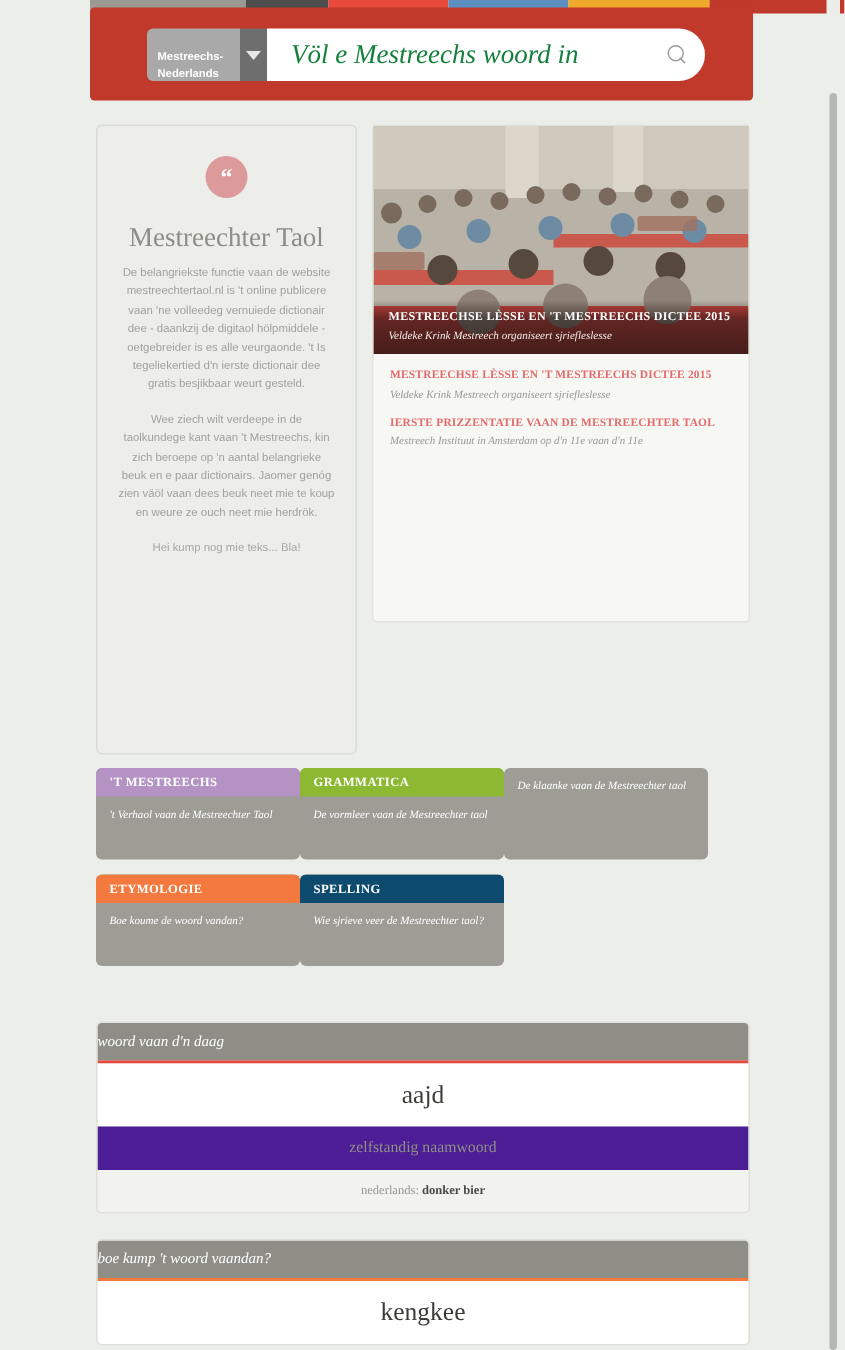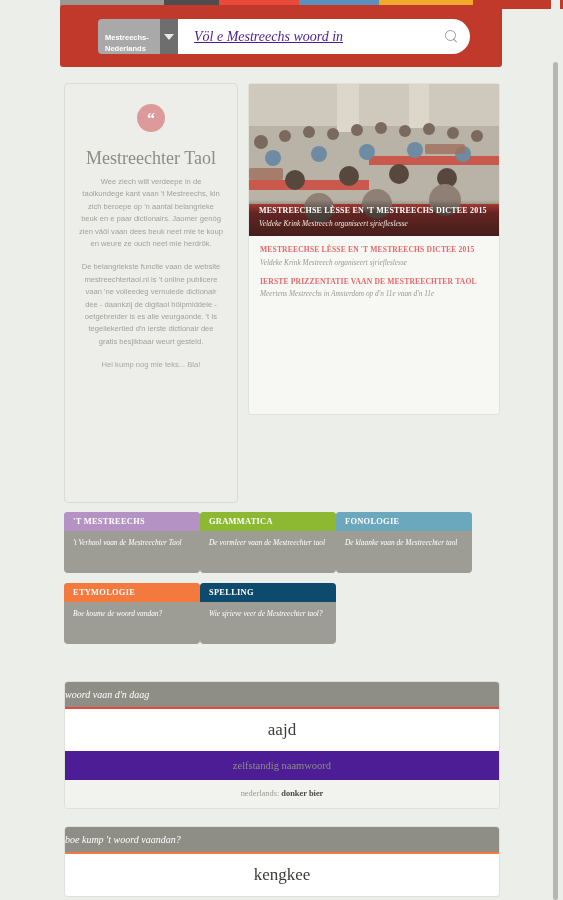--- a/index.html
+++ b/index.html
@@ -36,23 +36,22 @@
   }
   .caret-tri {
     width: 0; height: 0; border-left: 5px solid transparent;
     border-right: 5px solid transparent; border-top: 6px solid #e8e8e8;
   }
   .searchbox {
     flex: 1; background: #ffffff; border-radius: 0 18px 18px 0;
     display: flex; align-items: center; padding: 0 12px 0 16px;
   }
   .searchbox .ph {
-    flex: 1; color: #4c1d95; font-size: 14px; font-style: italic;
+    flex: 1; color: #15803d; font-size: 18px; font-style: italic;
     font-family: "Liberation Serif", serif;
-    text-decoration: underline;
   }
   .mag { width: 13px; height: 13px; position: relative; opacity: .65; }
   .mag::before {
     content: ""; position: absolute; left: 0; top: 0; width: 9px; height: 9px;
     border: 1.4px solid #666; border-radius: 50%;
   }
   .mag::after {
     content: ""; position: absolute; left: 8px; top: 8px; width: 5px; height: 1.4px;
     background: #666; transform: rotate(45deg); transform-origin: left center;
   }
@@ -176,22 +175,22 @@
       <div class="searchbox">
         <span class="ph">Völ e Mestreechs woord in</span>
         <span class="mag"></span>
       </div>
     </div>
   </div>
 
   <div class="intro">
     <div class="quotecircle">“</div>
     <h2>Mestreechter Taol</h2>
+    <p>De belangriekste functie vaan de website mestreechtertaol.nl is 't online publicere vaan 'ne volleedeg vernuiede dictionair dee - daankzij de digitaol hölpmiddele - oetgebreider is es alle veurgaonde. 't Is tegeliekertied d'n ierste dictionair dee gratis besjikbaar weurt gesteld.</p>
     <p>Wee ziech wilt verdeepe in de taolkundege kant vaan 't Mestreechs, kin zich beroepe op 'n aantal belangrieke beuk en e paar dictionairs. Jaomer genóg zien väöl vaan dees beuk neet mie te koup en weure ze ouch neet mie herdrök.</p>
-    <p>De belangriekste functie vaan de website mestreechtertaol.nl is 't online publicere vaan 'ne volleedeg vernuiede dictionair dee - daankzij de digitaol hölpmiddele - oetgebreider is es alle veurgaonde. 't Is tegeliekertied d'n ierste dictionair dee gratis besjikbaar weurt gesteld.</p>
     <p class="last">Hei kump nog mie teks... Bla!</p>
   </div>
 
   <div class="news">
     <div class="hero">
       <div class="hero-photo">
         <svg width="250" height="152" viewBox="0 0 250 152" preserveAspectRatio="none">
           <rect x="0" y="0" width="250" height="152" fill="#b9b2a6"></rect>
           <rect x="0" y="0" width="250" height="42" fill="#cfc9bd"></rect>
           <rect x="88" y="0" width="22" height="48" fill="#ddd7cb"></rect>
@@ -240,36 +239,35 @@
         <div class="hero-sub">Veldeke Krink Mestreech organiseert sjriefleslesse</div>
       </div>
     </div>
 
     <div class="newsitem">
       <div class="t">MESTREECHSE LÈSSE EN 'T MESTREECHS DICTEE 2015</div>
       <div class="s">Veldeke Krink Mestreech organiseert sjriefleslesse</div>
     </div>
     <div class="newsitem">
       <div class="t">IERSTE PRIZZENTATIE VAAN DE MESTREECHTER TAOL</div>
-      <div class="s">Meertens Mestreechs in Amsterdam op d'n 11e vaan d'n 11e</div>
+      <div class="s">Mestreech Instituut in Amsterdam op d'n 11e vaan d'n 11e</div>
     </div>
   </div>
 
   <div class="tiles">
     <div class="tilerow">
       <div class="tile">
         <div class="tile-head" style="background:#b493c4">'T MESTREECHS</div>
         <div class="tile-body">'t Verhaol vaan de Mestreechter Taol</div>
       </div>
       <div class="tile">
         <div class="tile-head" style="background:#8cb832">GRAMMATICA</div>
         <div class="tile-body">De vormleer vaan de Mestreechter taol</div>
       </div>
       <div class="tile">
-        <div class="tile-head" style="background:#6ba8bd">FONOLOGIE</div>
         <div class="tile-body">De klaanke vaan de Mestreechter taol</div>
       </div>
     </div>
     <div class="tilerow">
       <div class="tile">
         <div class="tile-head" style="background:#f4793f">ETYMOLOGIE</div>
         <div class="tile-body">Boe koume de woord vandan?</div>
       </div>
       <div class="tile">
         <div class="tile-head" style="background:#0c4a6e">SPELLING</div>

